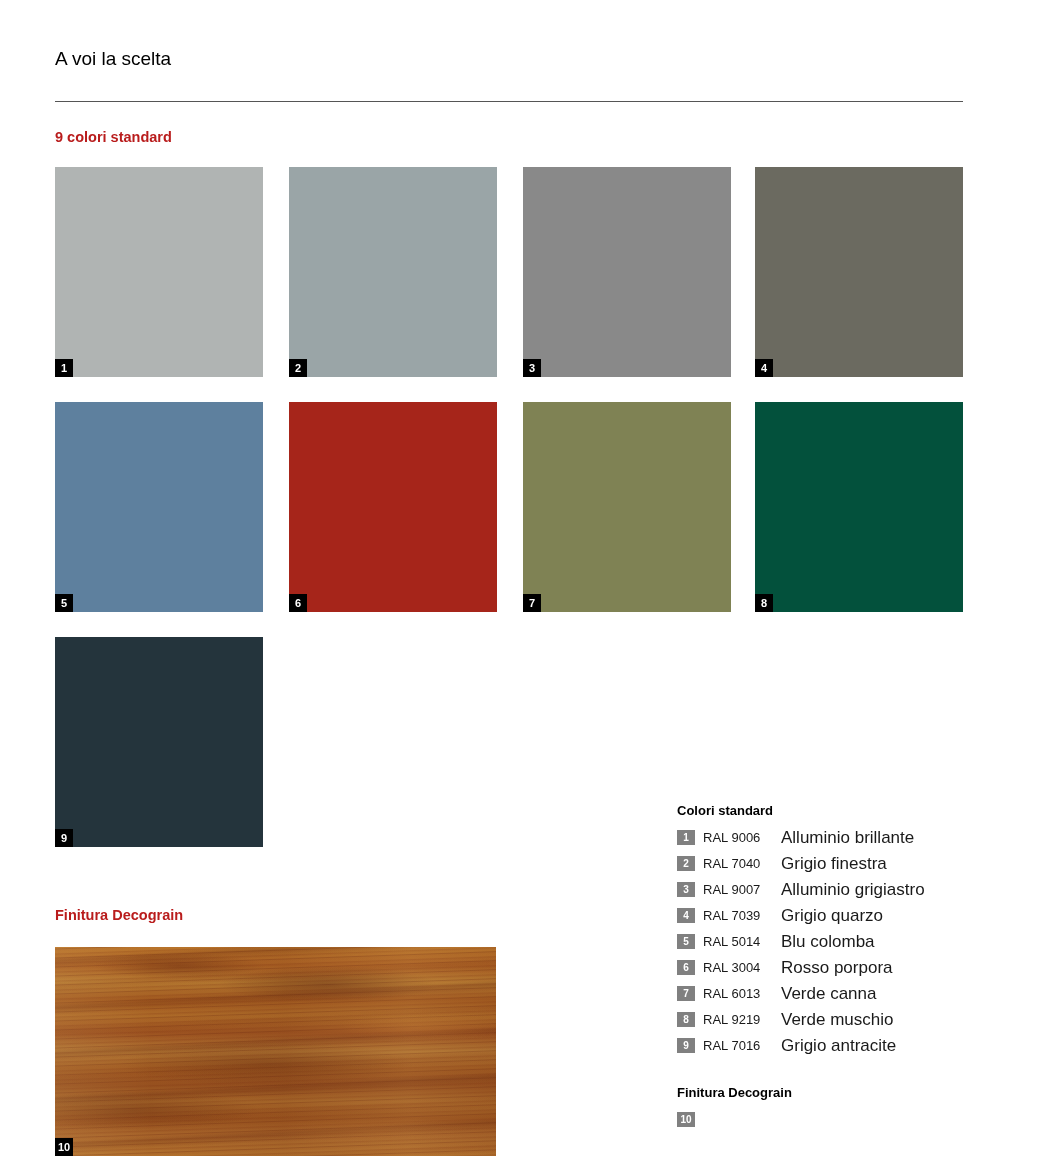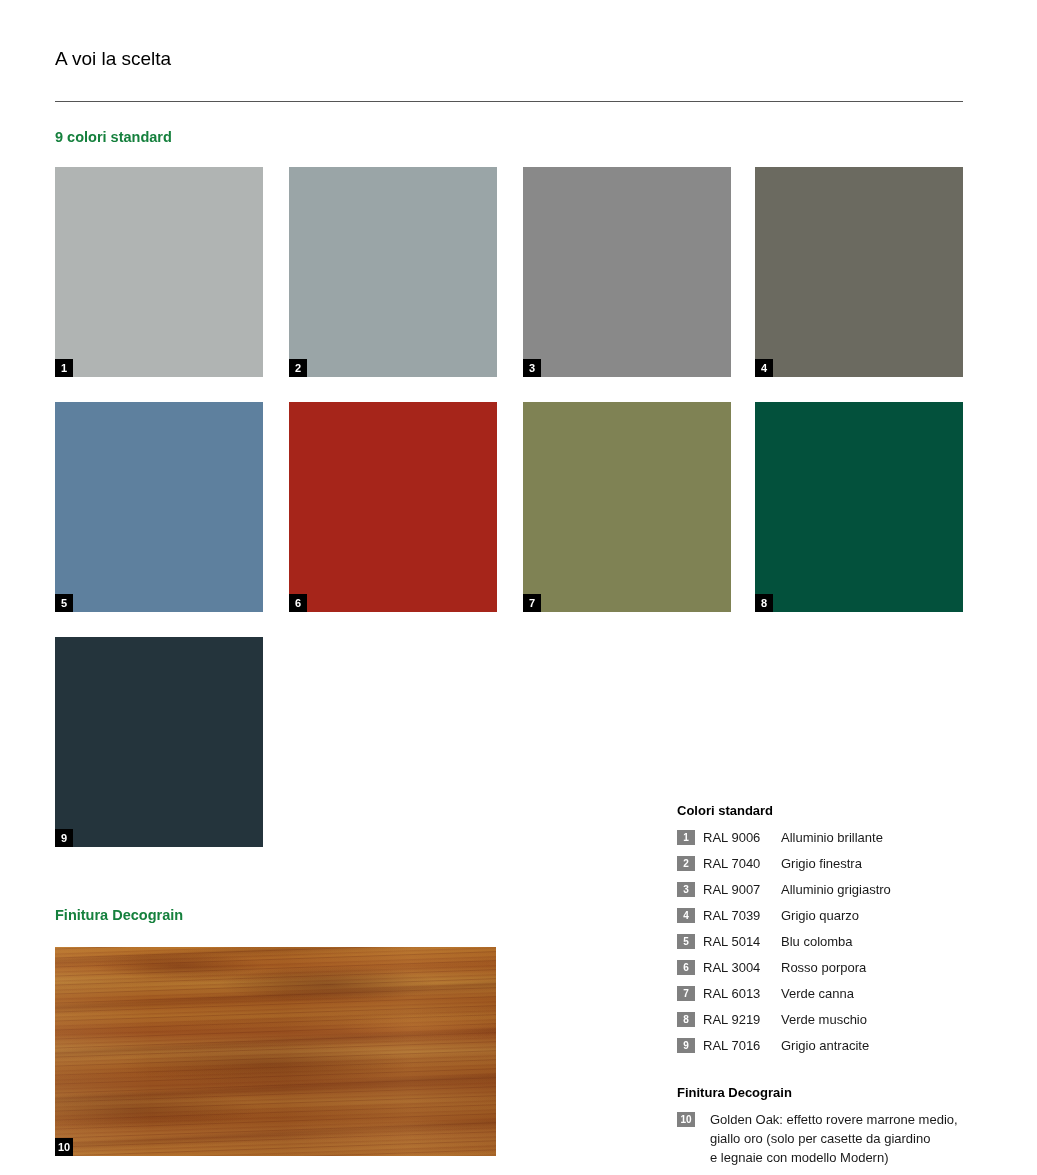--- a/index.html
+++ b/index.html
@@ -47,21 +47,21 @@
     top: 101px;
     width: 908px;
     height: 1px;
     background: #555555;
   }
   .section-label {
     position: absolute;
     font-size: 14.5px;
     font-weight: bold;
     line-height: 18px;
-    color: #15803d;
+    color: #b91c1c;
   }
   .section-label.standard { left: 55px; top: 128px; }
   .section-label.decograin { left: 55px; top: 906px; }
 
   
   .swatch-grid {
     position: absolute;
     left: 55px;
     top: 167px;
     width: 908px;
@@ -201,21 +201,21 @@
   .legend-ral {
     flex: 0 0 auto;
     width: 78px;
     margin-left: 8px;
     font-size: 13px;
     line-height: 19px;
     color: #1a1a1a;
   }
   .legend-name {
     flex: 1 1 auto;
-    font-size: 13px;
+    font-size: 17px;
     line-height: 19px;
     color: #1a1a1a;
   }
   .legend-row.deco { height: auto; align-items: flex-start; }
   .legend-desc {
     flex: 1 1 auto;
     margin-left: 15px;
     font-size: 13px;
     line-height: 19px;
     color: #1a1a1a;
@@ -330,20 +330,17 @@
     <div class="legend-row">
       <span class="legend-badge">9</span>
       <span class="legend-ral">RAL 7016</span>
       <span class="legend-name">Grigio antracite</span>
     </div>
 
     <div class="legend-title second">Finitura Decograin</div>
 
     <div class="legend-row deco">
       <span class="legend-badge">10</span>
-      <span class="legend-desc">Golden Oak: effetto rovere marrone medio,
-giallo oro (solo per casette da giardino
-e legnaie con modello Modern)</span>
     </div>
 
   </div>
 
 </div>
 
 </body></html>

